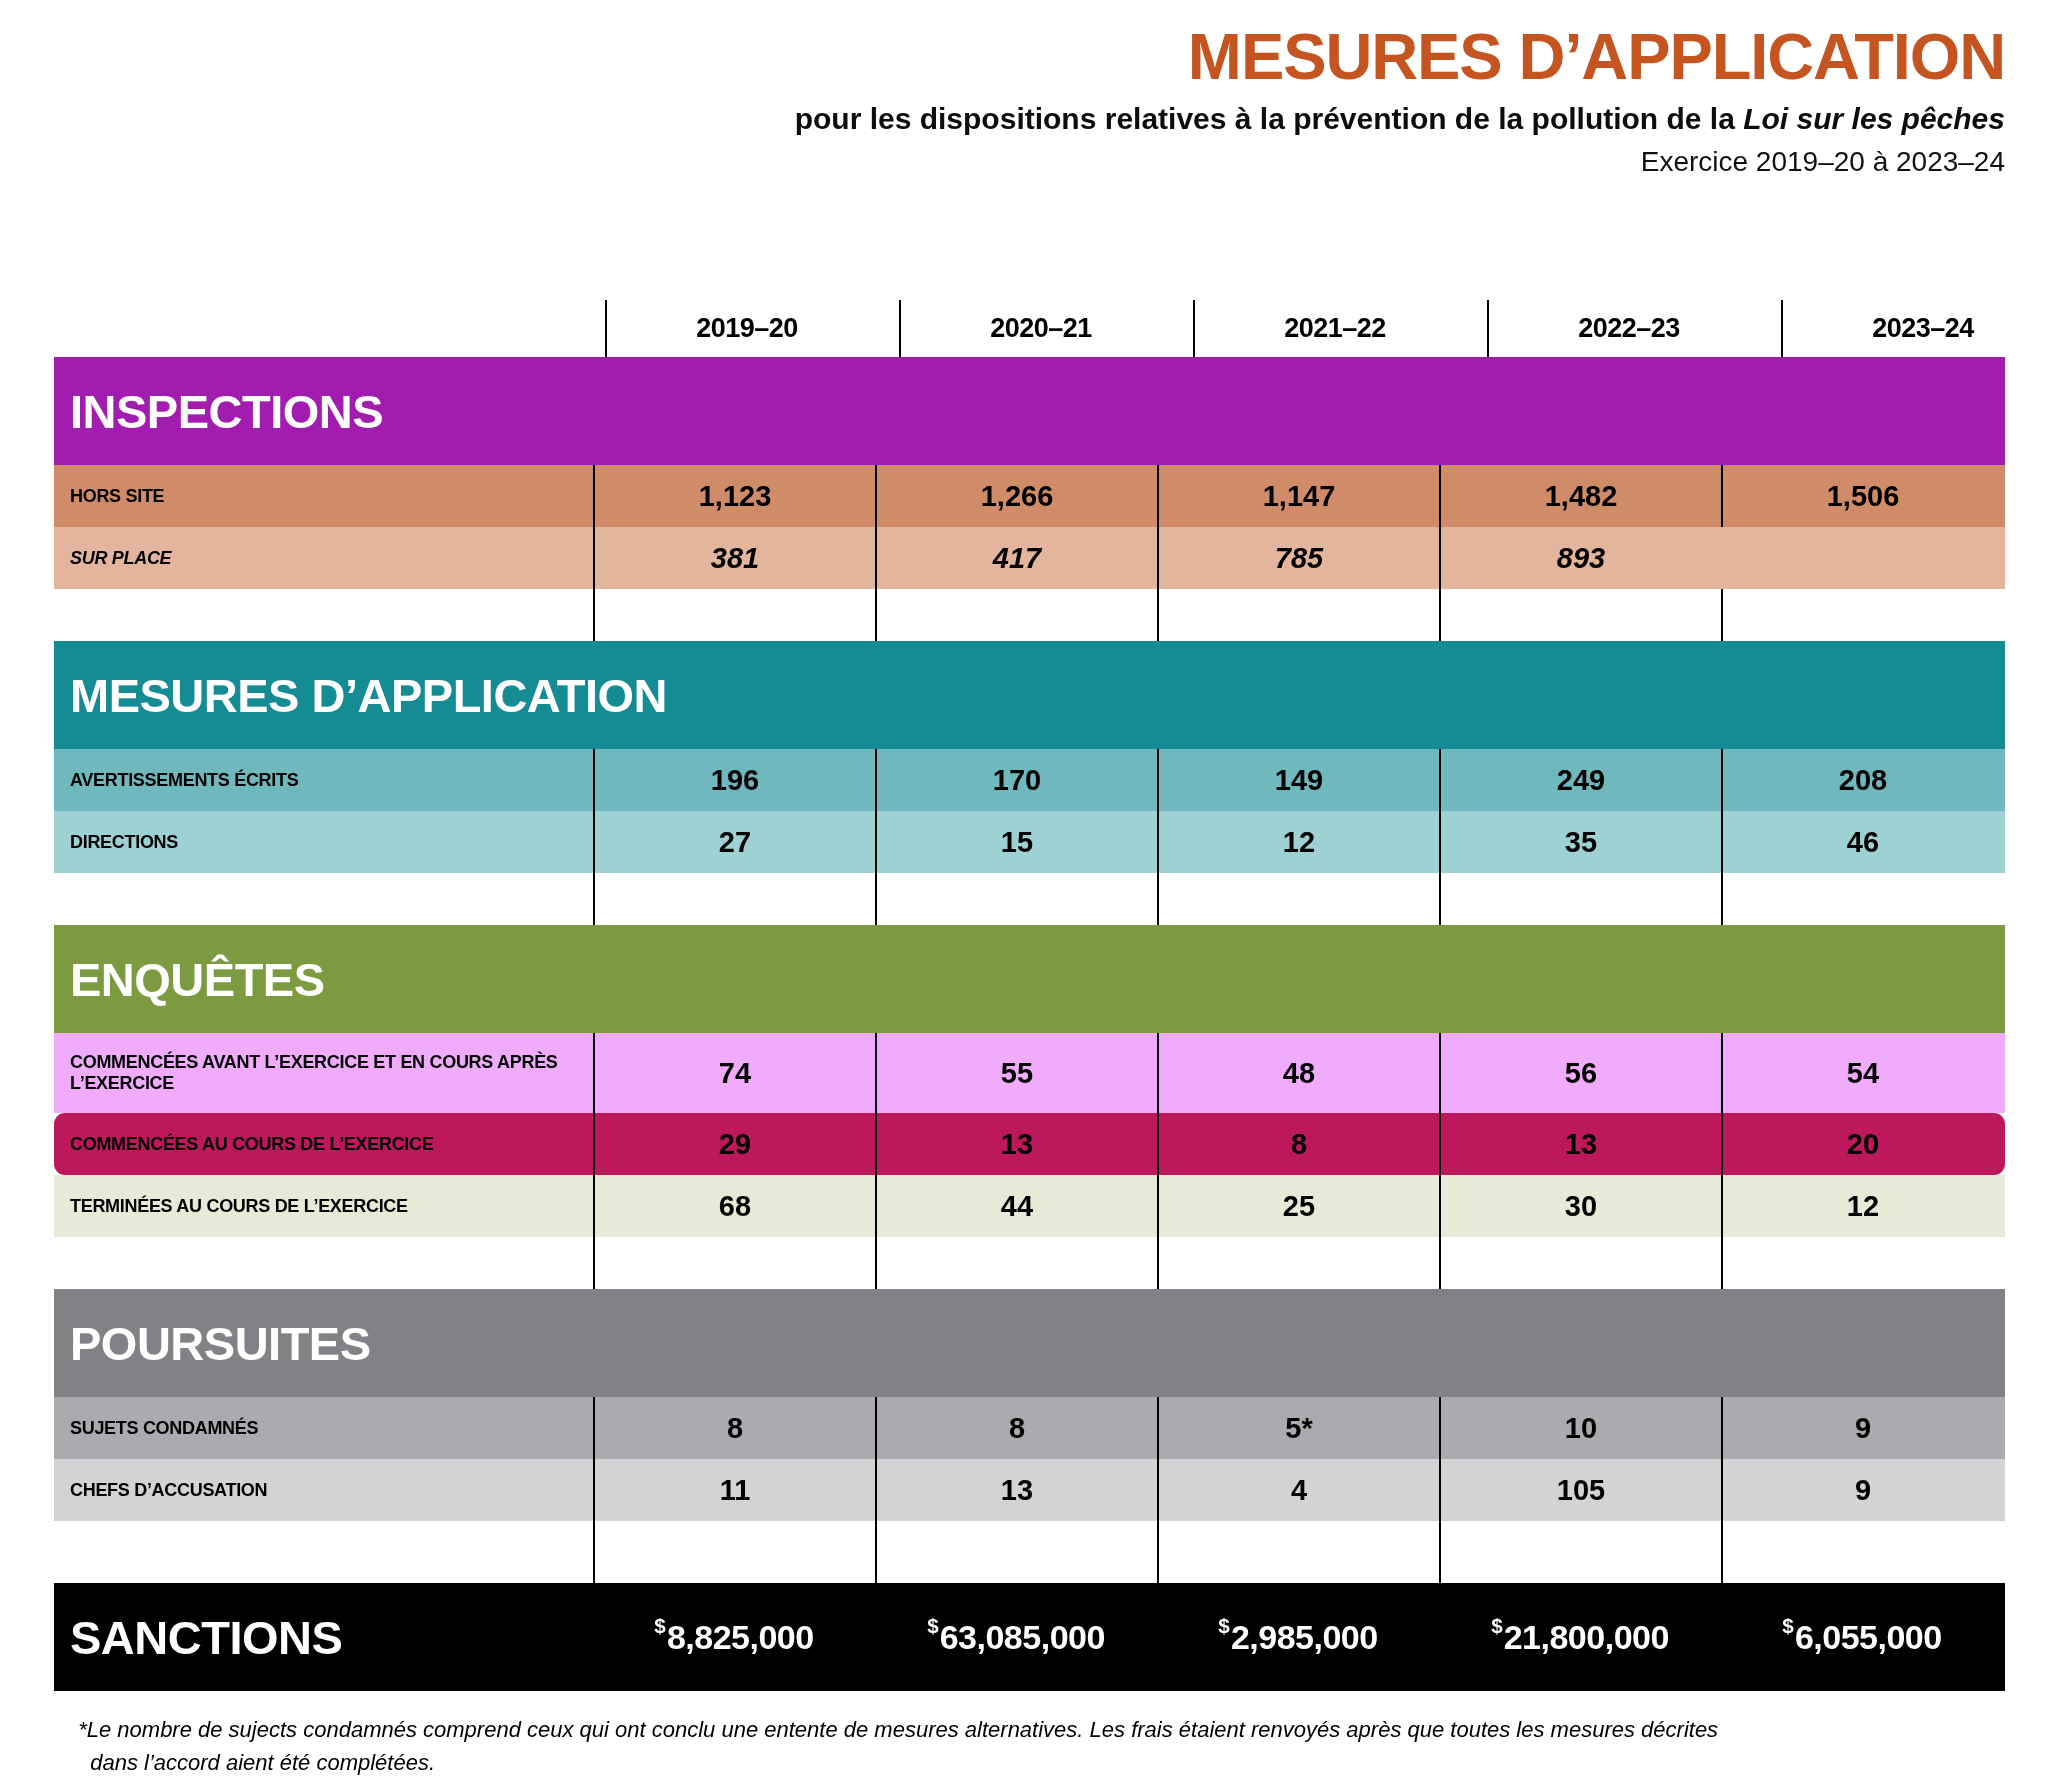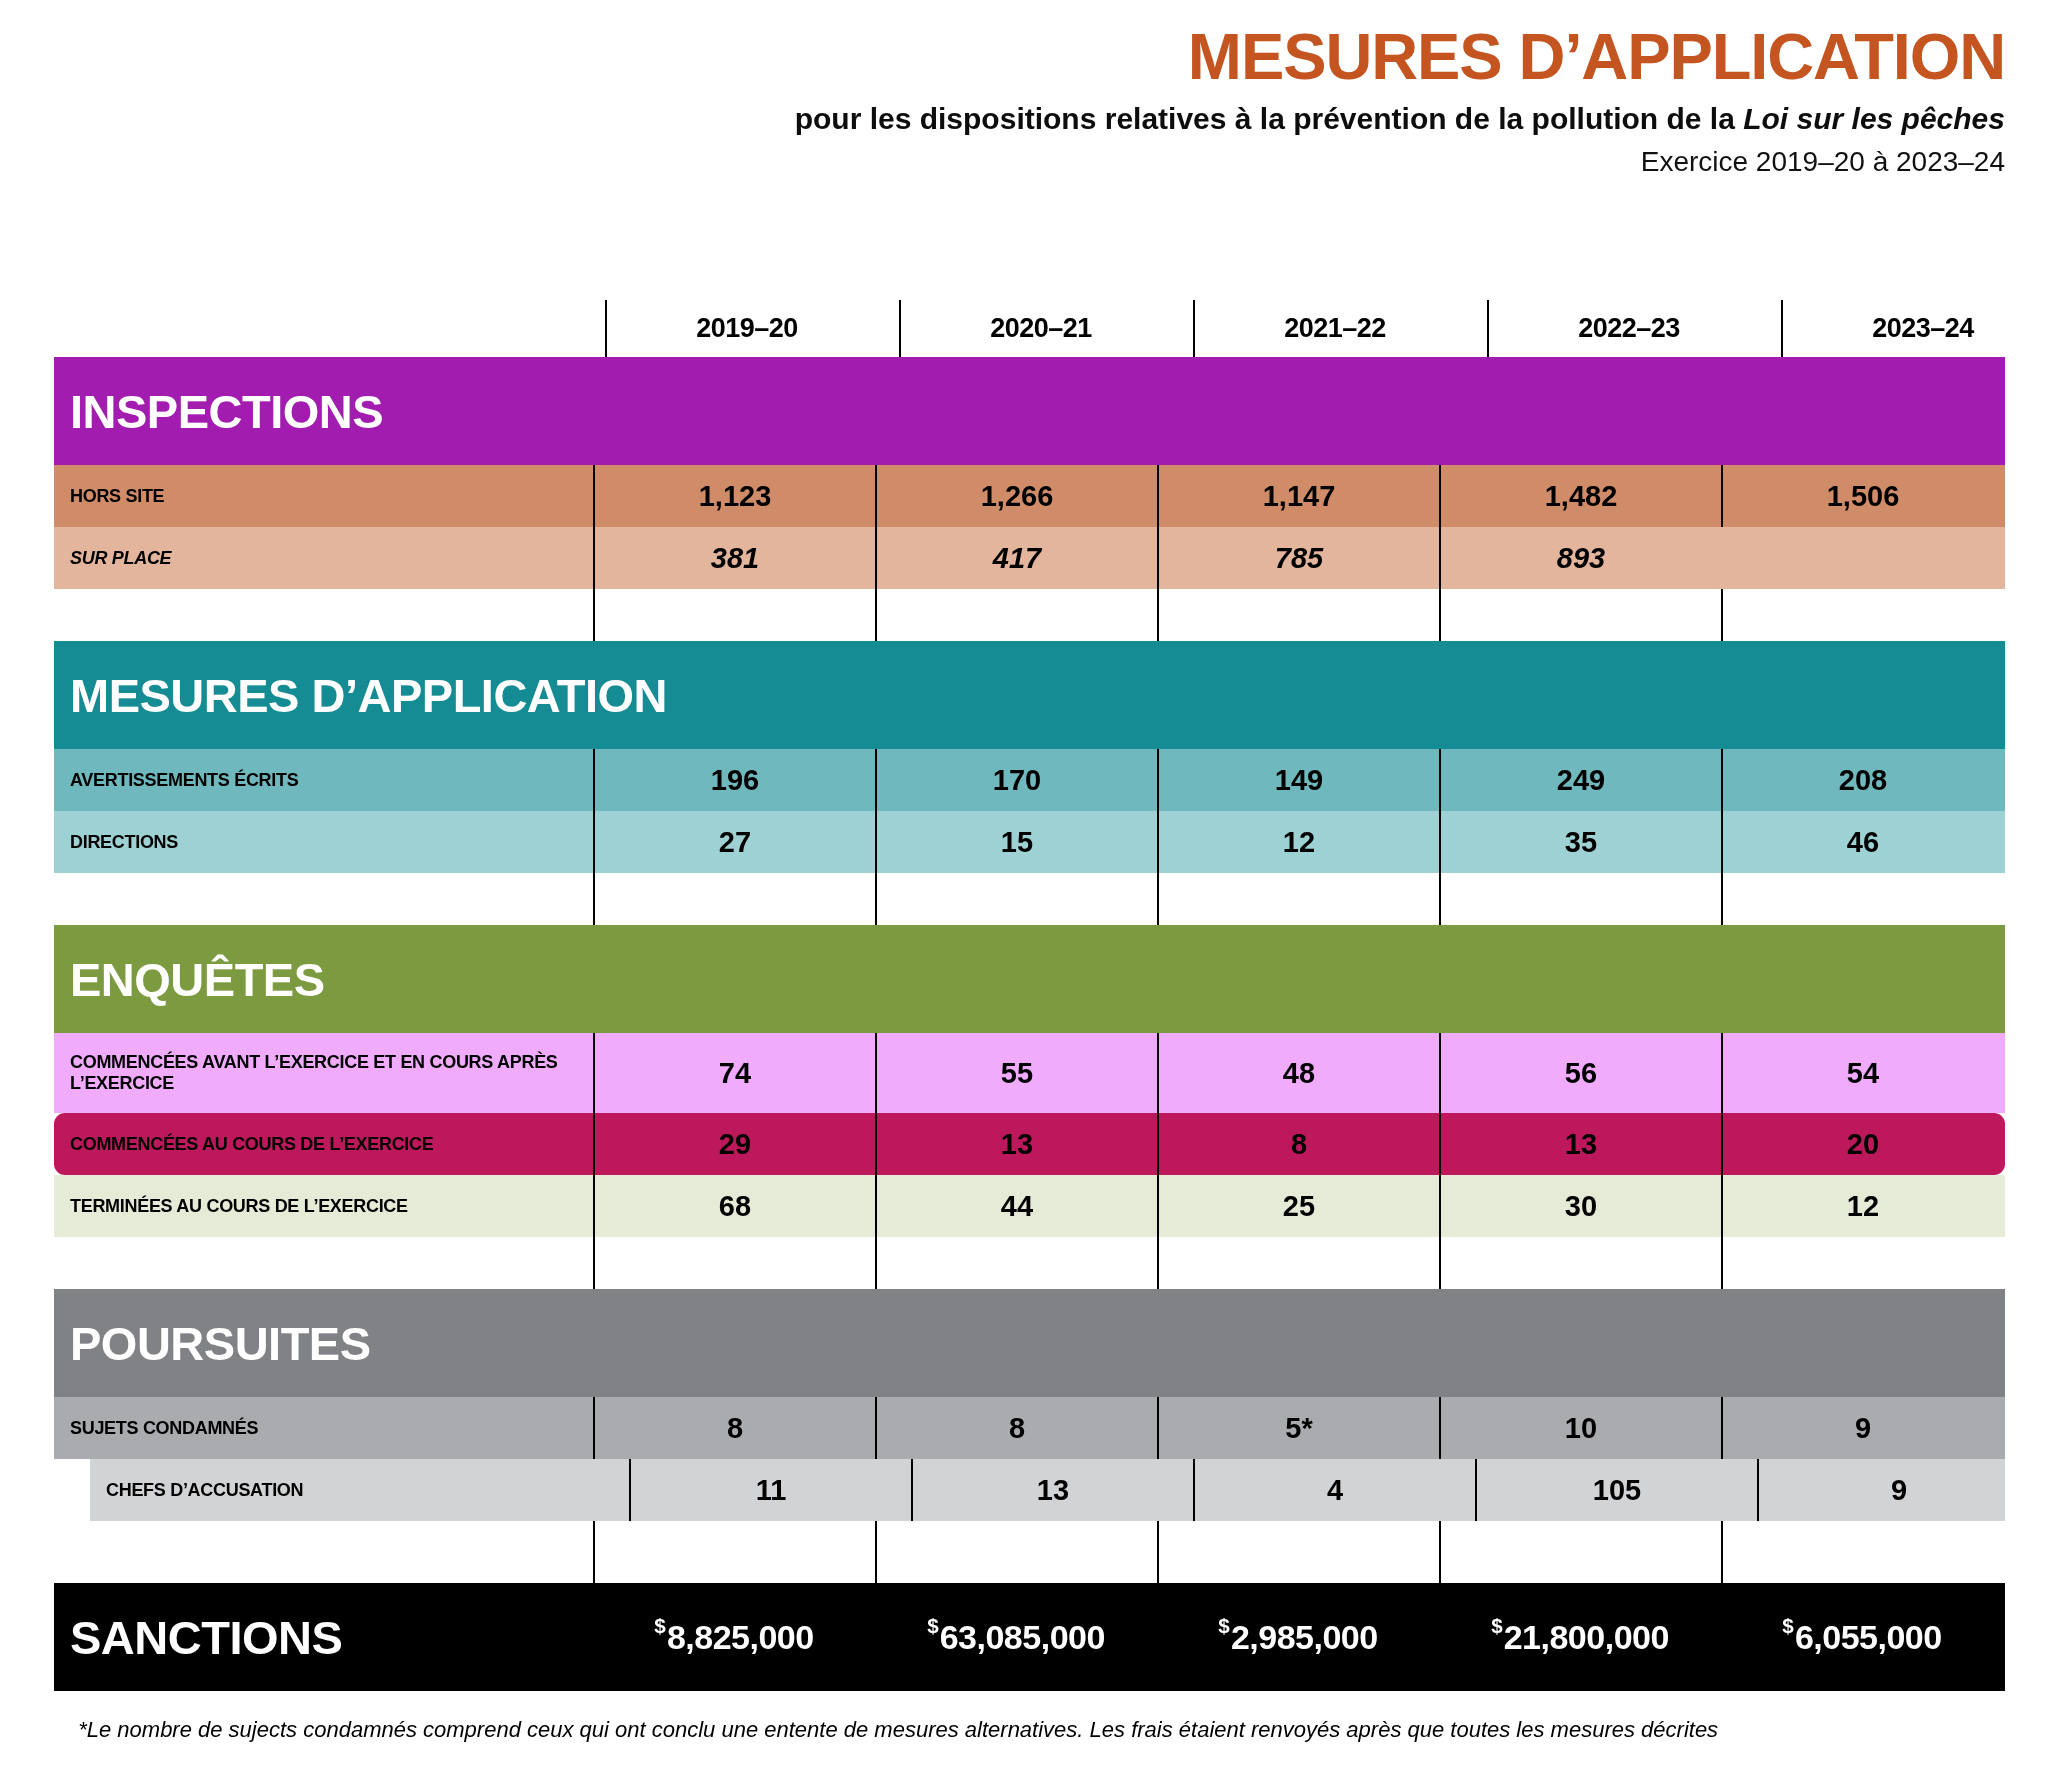--- a/index.html
+++ b/index.html
@@ -31,21 +31,21 @@
 
   .row{height:62px;}
   .row.tall{height:80px;}
   .row .labelcell{display:flex;align-items:center;padding-left:16px;padding-right:13px;box-sizing:border-box;
                   font-weight:700;font-size:18px;line-height:1.15;letter-spacing:-0.3px;}
   .row .dcell{display:flex;align-items:center;justify-content:center;font-weight:700;font-size:29px;}
 
   .bg-or1{background:#D08C68;} .bg-or2{background:#E3B59D;font-style:italic;}
   .bg-te1{background:#6FB8BD;} .bg-te2{background:#9DD1D3;}
   .bg-gr1{background:#f0abfc;} .bg-gr2{background:#be185d;border-radius:11px;} .bg-gr3{background:#E6EBD8;}
-  .bg-gy1{background:#A9ABAE;} .bg-gy2{background:#D2D3D5;margin-left:36px;}
+  .bg-gy1{background:#A9ABAE;} .bg-gy2{background:#D2D3D5;}
 
   .gap{height:52px;background:#fff;}
   .gap.tall{height:62px;}
 
   .sanctions{height:108px;background:#000;color:#fff;}
   .sanctions .labelcell{display:flex;align-items:center;padding-left:16px;box-sizing:border-box;
                         font-weight:700;font-size:47px;letter-spacing:-0.5px;}
   .sanctions .scell{display:flex;align-items:center;justify-content:center;font-weight:700;font-size:34px;letter-spacing:-0.5px;}
   .sanctions .cur{font-size:20.6px;position:relative;top:-10.8px;margin-right:1.6px;font-weight:700;}
 
@@ -213,17 +213,18 @@
           <span>21,800,000</span>
         </div>
       <div class="cell scell">
           <span class="cur">$</span>
           <span>6,055,000</span>
         </div>
     </div>
 
     <div class="footnote">
       <div class="fl1"><span>*</span><span>Le nombre de sujects condamnés comprend ceux qui ont conclu une entente de mesures alternatives. Les frais étaient renvoyés après que toutes les mesures décrites</span></div>
+      <div class="fl2">dans l’accord aient été complétées.</div>
     </div>
 
   </div>
 </div>
 
 
 </body></html>

